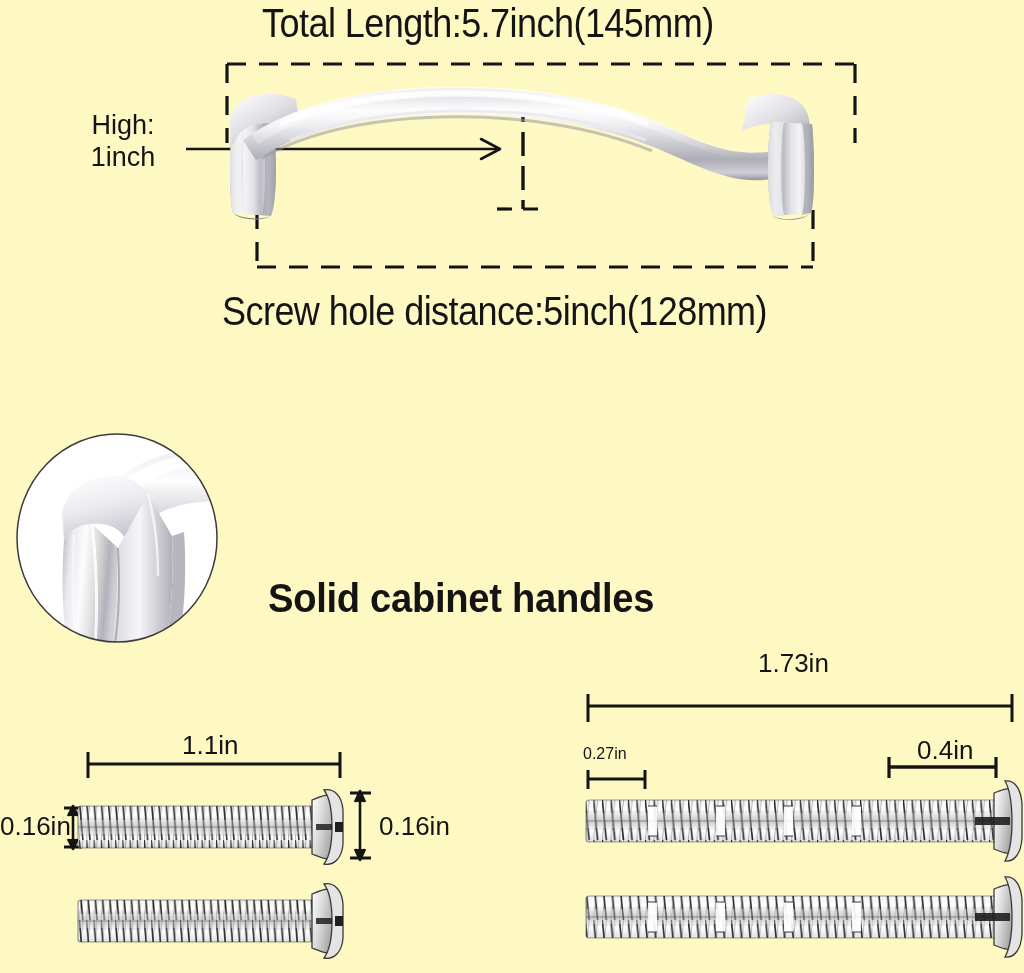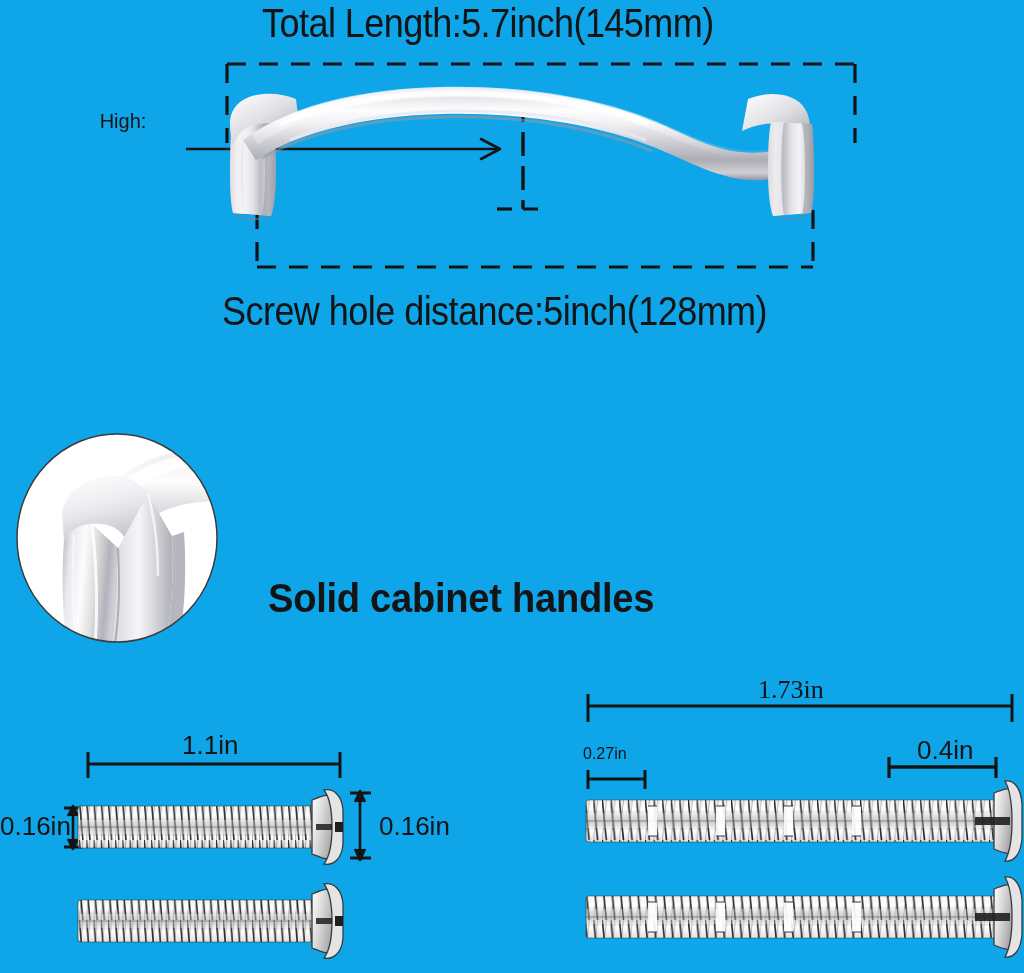--- a/index.html
+++ b/index.html
@@ -10,21 +10,21 @@
   }
   body {
     font-family: "Liberation Sans", sans-serif;
     color: #111111;
     -webkit-font-smoothing: antialiased;
   }
   #stage {
     position: relative;
     width: 1024px;
     height: 973px;
-    background: #0ea5e9;
+    background: #fef9c3;
     overflow: hidden;
   }
   .abs { position: absolute; }
 
   
   .txt-cond {
     font-family: "Liberation Sans Narrow", "Liberation Sans", sans-serif;
     font-stretch: condensed;
     color: #141414;
     white-space: nowrap;
@@ -46,21 +46,21 @@
   .dim-text {
     font-family: "Liberation Sans", sans-serif;
     font-size: 26px;
     color: #141414;
     white-space: nowrap;
     line-height: 1.12;
   }
   .dim-text.small { font-size: 16px; }
   .side-label {
     font-family: "Liberation Sans", sans-serif;
-    font-size: 20px;
+    font-size: 27px;
     color: #141414;
     line-height: 1.18;
     text-align: center;
     white-space: nowrap;
   }
 
   
   svg.layer {
     position: absolute;
     left: 0; top: 0;
@@ -431,31 +431,32 @@
                C1021 949 1015 958 1005 957 C1010 948 1012 934 1012 917
                C1012 900 1010 886 1005 877 Z" fill="#e4e4e4" stroke="#3a3a3a" stroke-width="1.3"></path>
       <path d="M975 913 L1010 913 L1010 921 L975 921 Z" fill="#1f1f1f" opacity="0.9"></path>
     </g>
   </svg>
 
   <div class="abs txt-cond title-main" style="left:262px; top:3px;">Total Length:5.7inch(145mm)</div>
 
   <div class="abs side-label" style="left:48px; top:110px; width:150px;">
     <div>High:</div>
+    <div>1inch</div>
   </div>
 
   <div class="abs txt-cond title-main" style="left:222px; top:291px;">Screw hole distance:5inch(128mm)</div>
 
   <div class="abs txt-cond title-heading" style="left:268px; top:578px;">Solid cabinet handles</div>
 
   <div class="abs dim-text" style="left:182px; top:731px;">1.1in</div>
 
   <div class="abs dim-text" style="left:0px; top:812px;">0.16in</div>
 
   <div class="abs dim-text" style="left:379px; top:812px;">0.16in</div>
 
-  <div class="abs dim-text" style="left:758px; top:675px;font-family:Liberation Serif, serif;">1.73in</div>
+  <div class="abs dim-text" style="left:758px; top:649px;">1.73in</div>
 
   <div class="abs dim-text small" style="left:583px; top:745px;">0.27in</div>
 
   <div class="abs dim-text" style="left:917px; top:736px;text-align:right;">0.4in</div>
 
 </div>
 
 </body></html>

